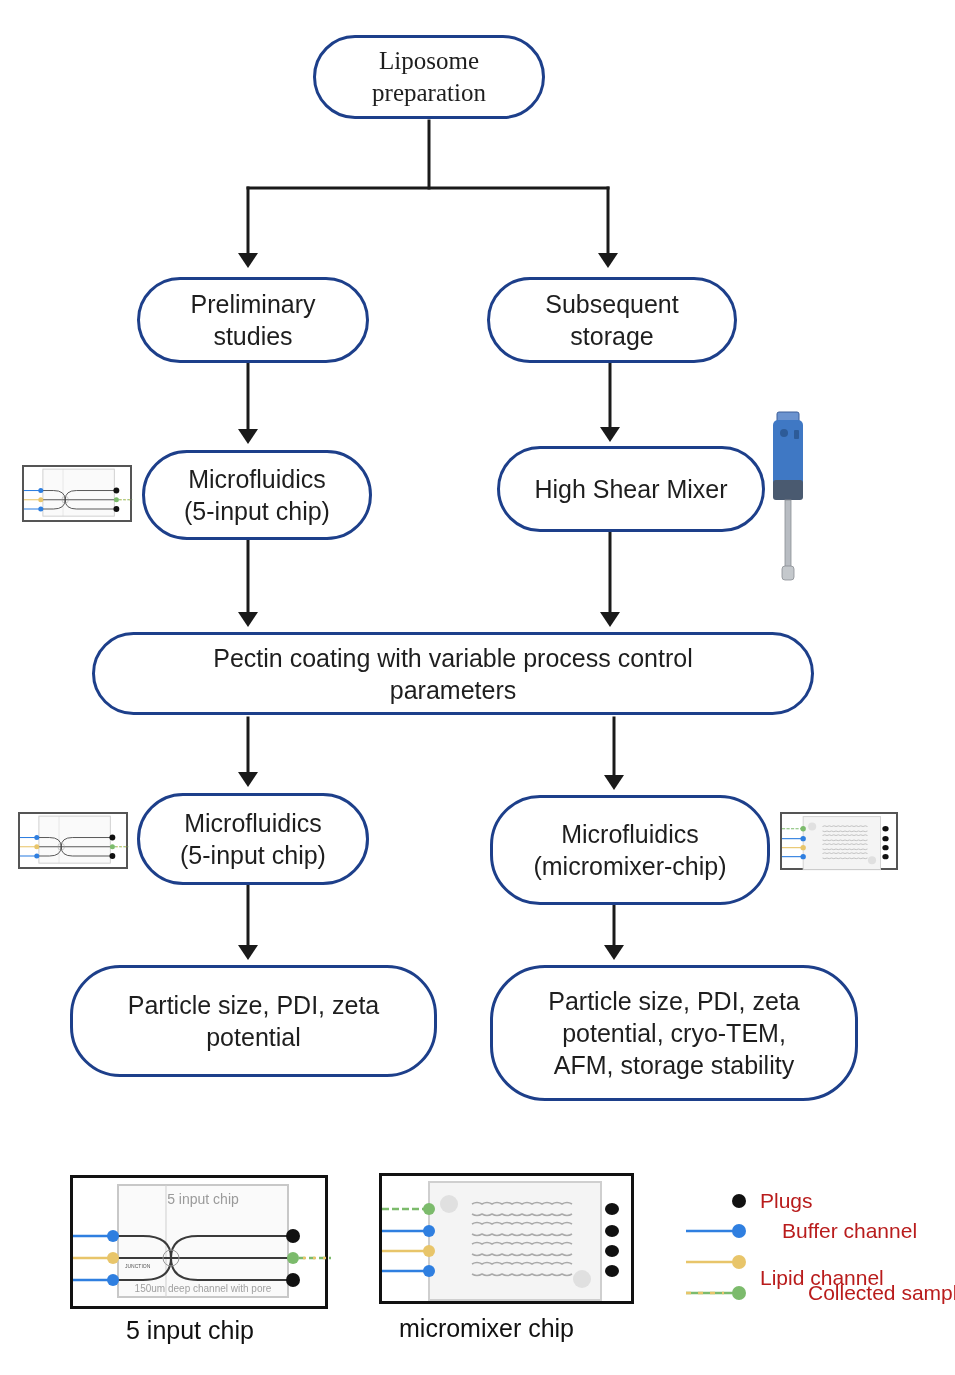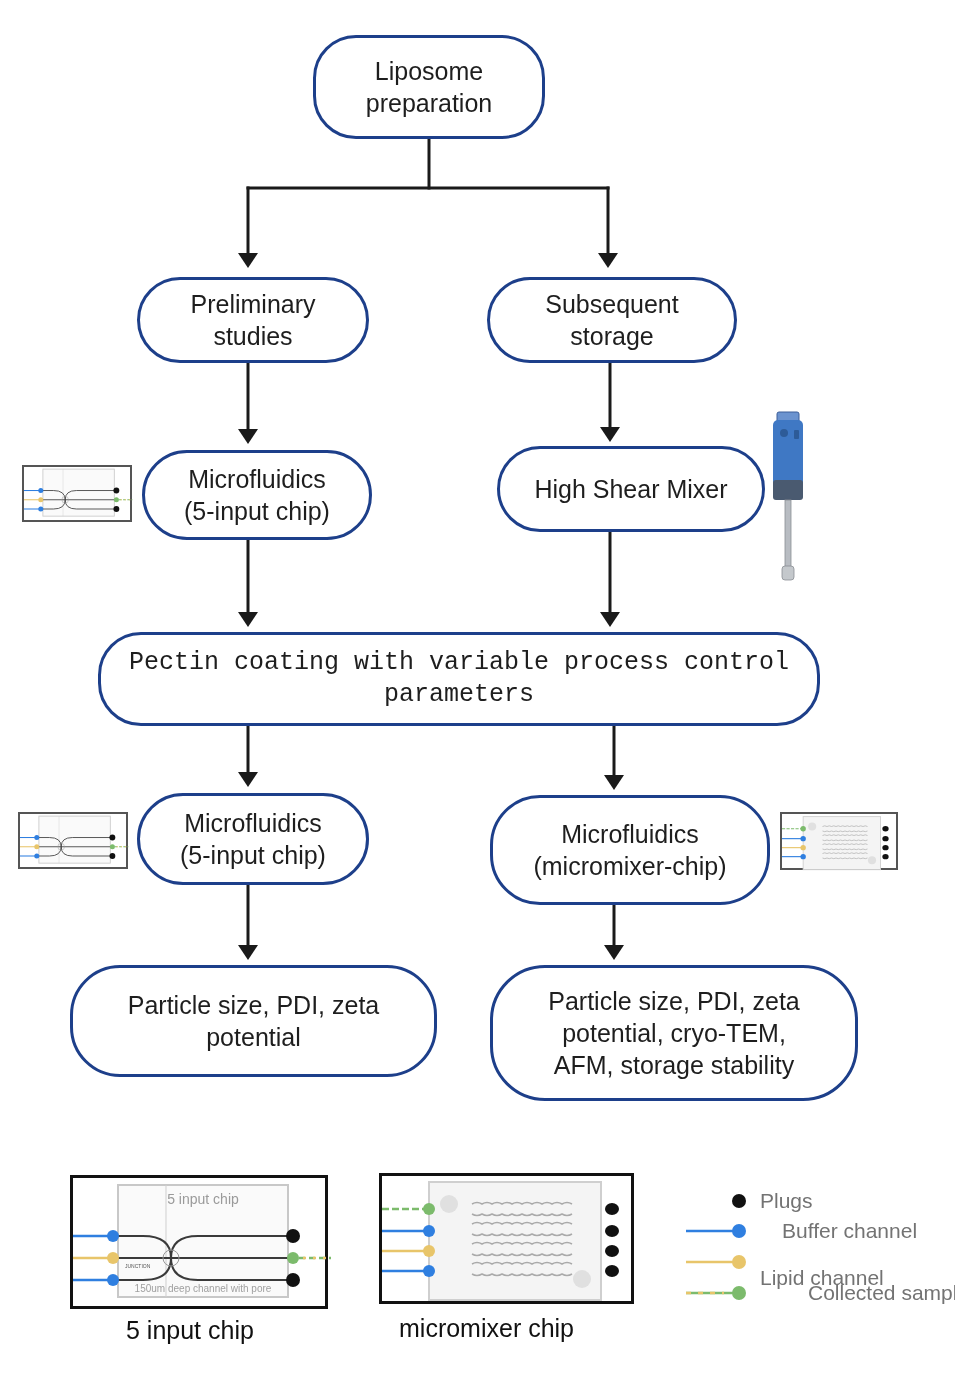--- a/index.html
+++ b/index.html
@@ -9,21 +9,21 @@
   .node {
     position: absolute; box-sizing: border-box;
     border: 3px solid #1d3f8a; background: #fff;
     display: flex; align-items: center; justify-content: center;
     text-align: center; font-size: 25px; line-height: 32px; color: #1e1e1e;
     white-space: pre-line;
   }
   .chip-frame { position: absolute; box-sizing: border-box; border: 3px solid #111; background: #fff; }
   .chip-frame.thin { border: 2px solid #555; }
   .label-text { position: absolute; font-size: 25px; color: #111; white-space: nowrap; }
-  .legend-text { position: absolute; font-size: 21px; color: #737373; white-space: nowrap; }
+  .legend-text { position: absolute; font-size: 21px; color: #b91c1c; white-space: nowrap; }
 </style>
 </head>
 <body>
 
 <svg id="canvas" width="955" height="1375" viewBox="0 0 955 1375">
   <defs>
     <marker id="arrowhead" markerWidth="10" markerHeight="10" refX="5" refY="5" orient="auto" markerUnits="userSpaceOnUse">
     </marker>
   </defs>
   <g id="connectors">
@@ -68,35 +68,35 @@
         <polygon points="238,945 258,945 248,960" fill="#1a1a1a"></polygon>
       </g>
       <g>
         <line x1="614" y1="905" x2="614" y2="948" stroke="#1a1a1a" stroke-width="3" stroke-linecap="square"></line>
         <polygon points="604,945 624,945 614,960" fill="#1a1a1a"></polygon>
       </g>
     </g>
   <g id="icons"></g>
 </svg>
 
-<div class="node" style="left:313px;top:35px;width:232px;height:104px;border-radius:43px;">Liposome
+<div class="node" style="left:313px;top:35px;width:232px;height:84px;border-radius:43px;font-family:Liberation Serif, serif;">Liposome
 preparation</div>
 
 <div class="node" style="left:137px;top:277px;width:232px;height:86px;border-radius:43px;text-align:center;">Preliminary
 studies</div>
 
 <div class="node" style="left:487px;top:277px;width:250px;height:86px;border-radius:43px;">Subsequent
 storage</div>
 
 <div class="node" style="left:142px;top:450px;width:230px;height:90px;border-radius:45px;">Microfluidics
 (5-input chip)</div>
 
 <div class="node" style="left:497px;top:446px;width:268px;height:86px;border-radius:43px;">High Shear Mixer</div>
 
-<div class="node" style="left:98px;top:632px;width:722px;height:94px;border-radius:43px;font-family:Liberation Mono, monospace;">Pectin coating with variable process control
+<div class="node" style="left:92px;top:632px;width:722px;height:83px;border-radius:43px;">Pectin coating with variable process control
 parameters</div>
 
 <div class="node" style="left:137px;top:793px;width:232px;height:92px;border-radius:46px;">Microfluidics
 (5-input chip)</div>
 
 <div class="node" style="left:490px;top:795px;width:280px;height:110px;border-radius:50px;">Microfluidics
 (micromixer-chip)</div>
 
 <div class="node" style="left:70px;top:965px;width:367px;height:112px;border-radius:50px;">Particle size, PDI, zeta
 potential</div>

